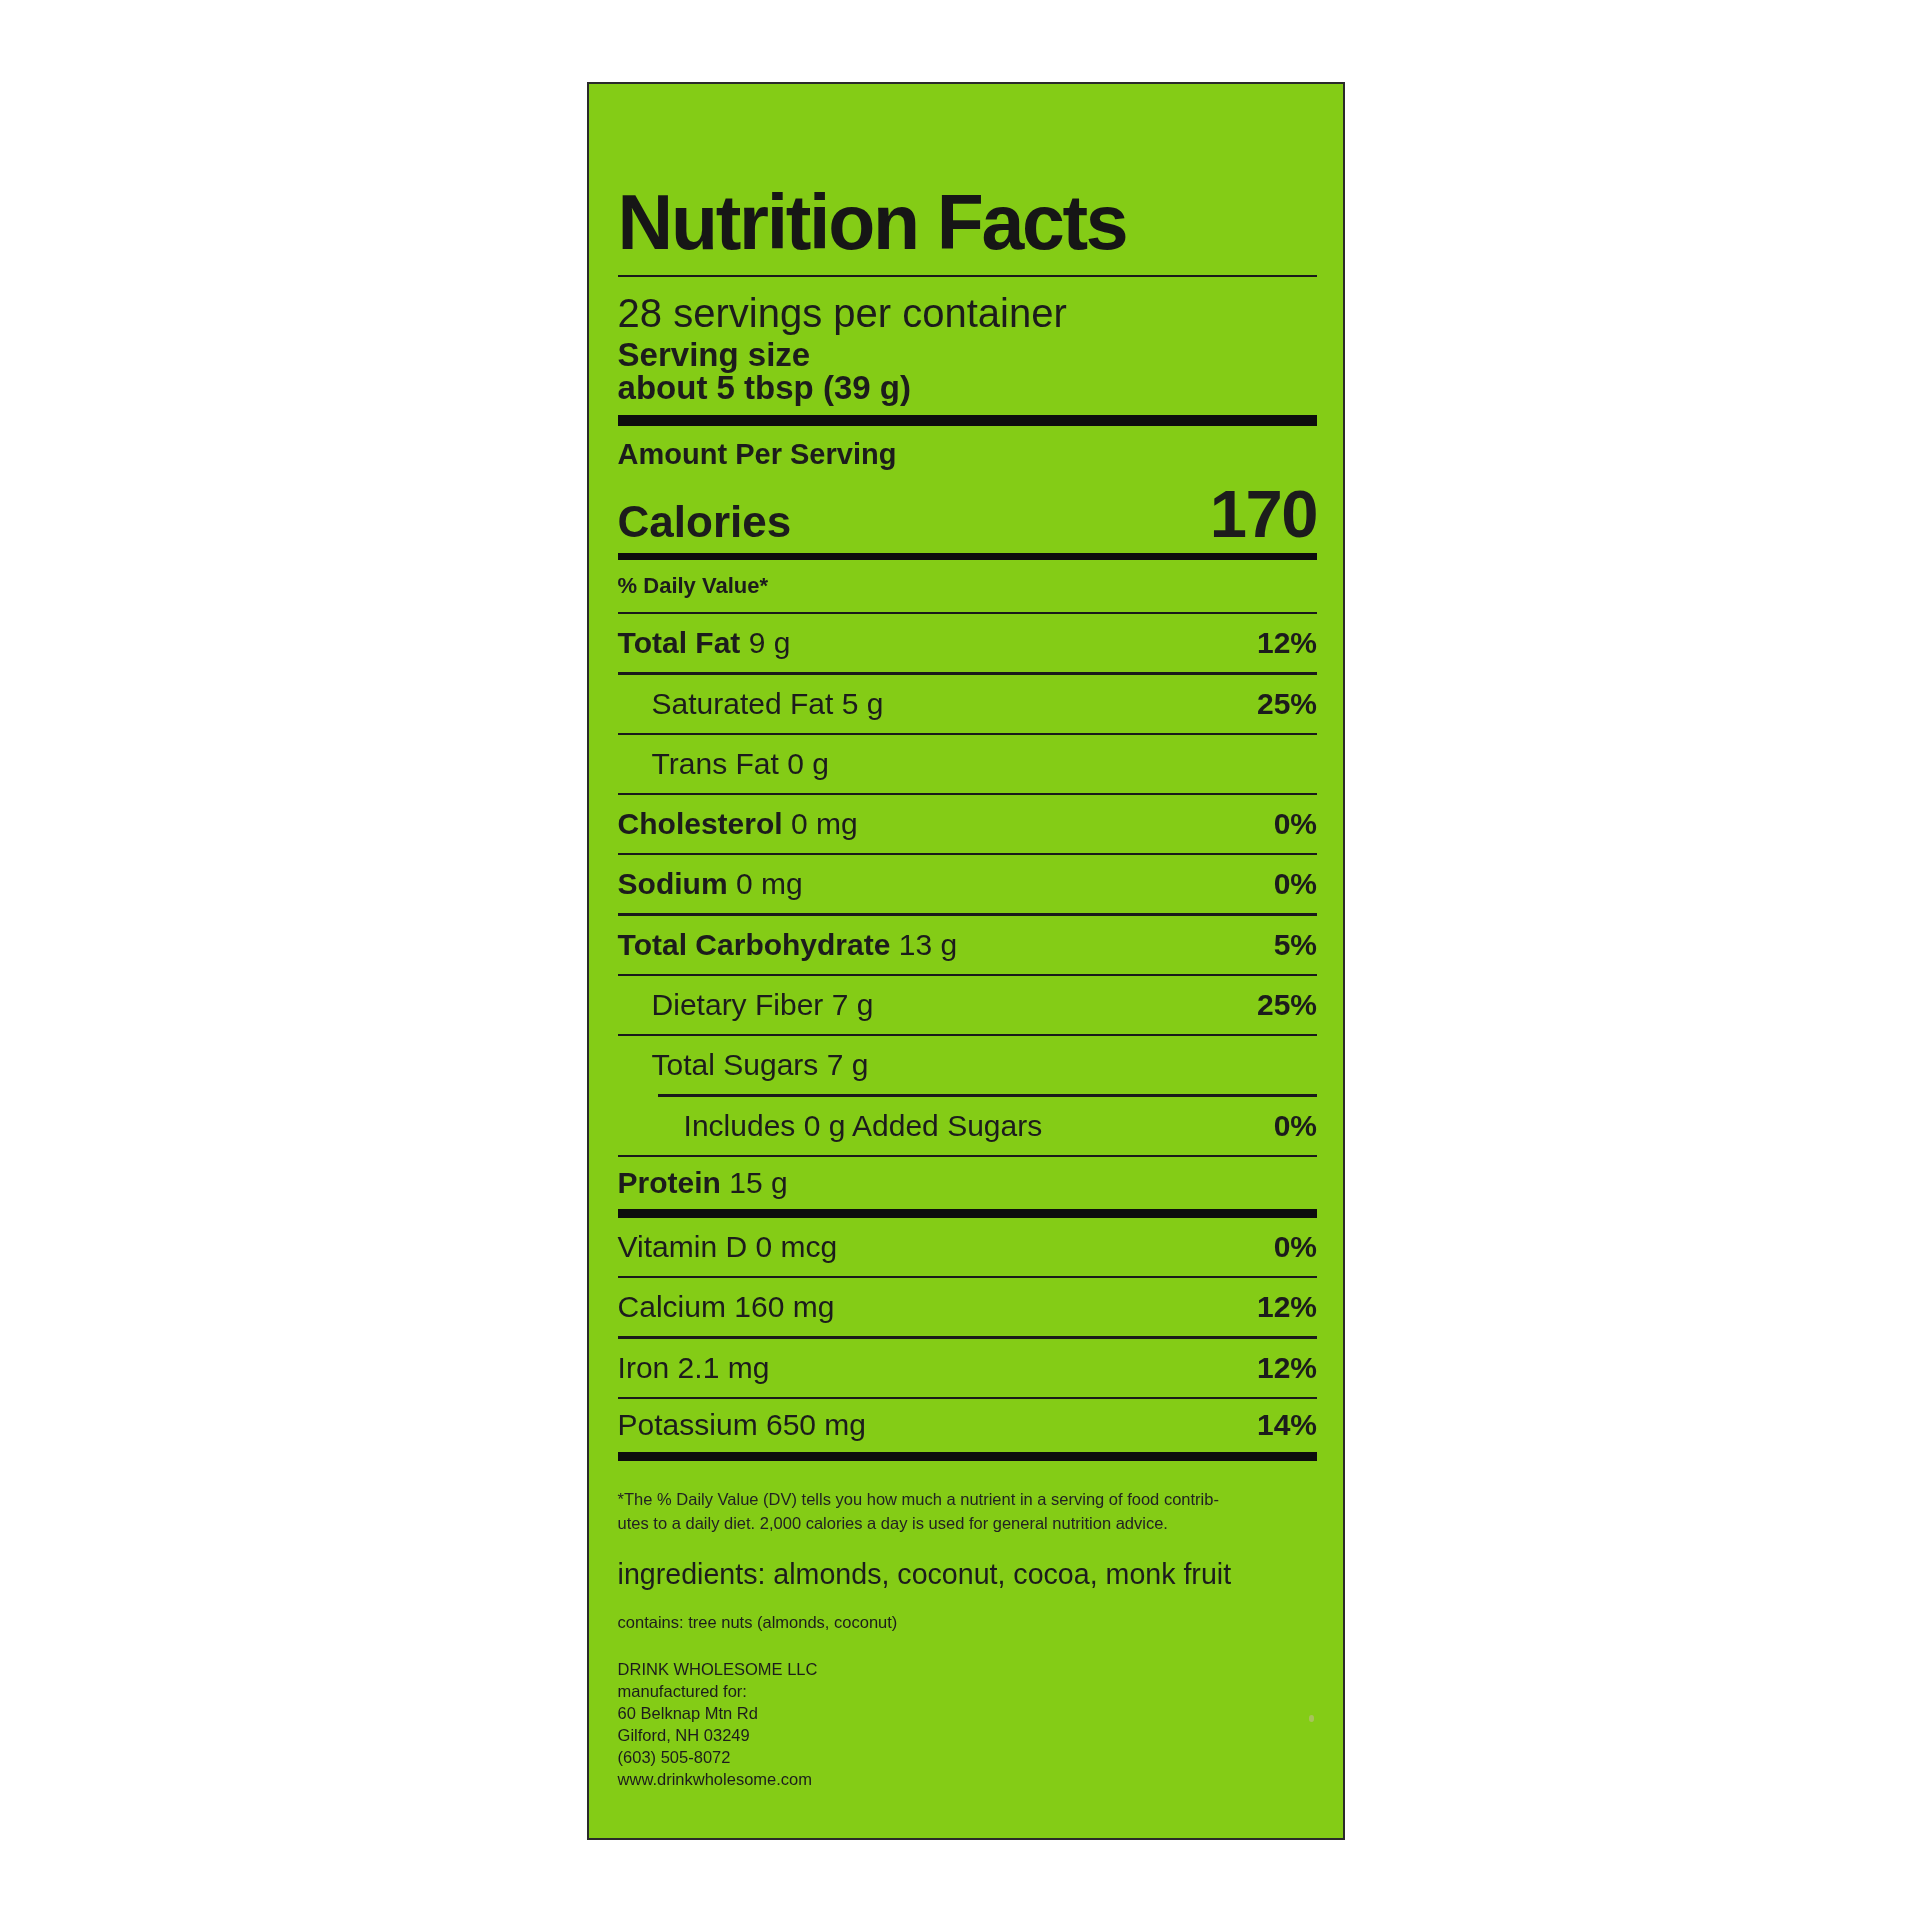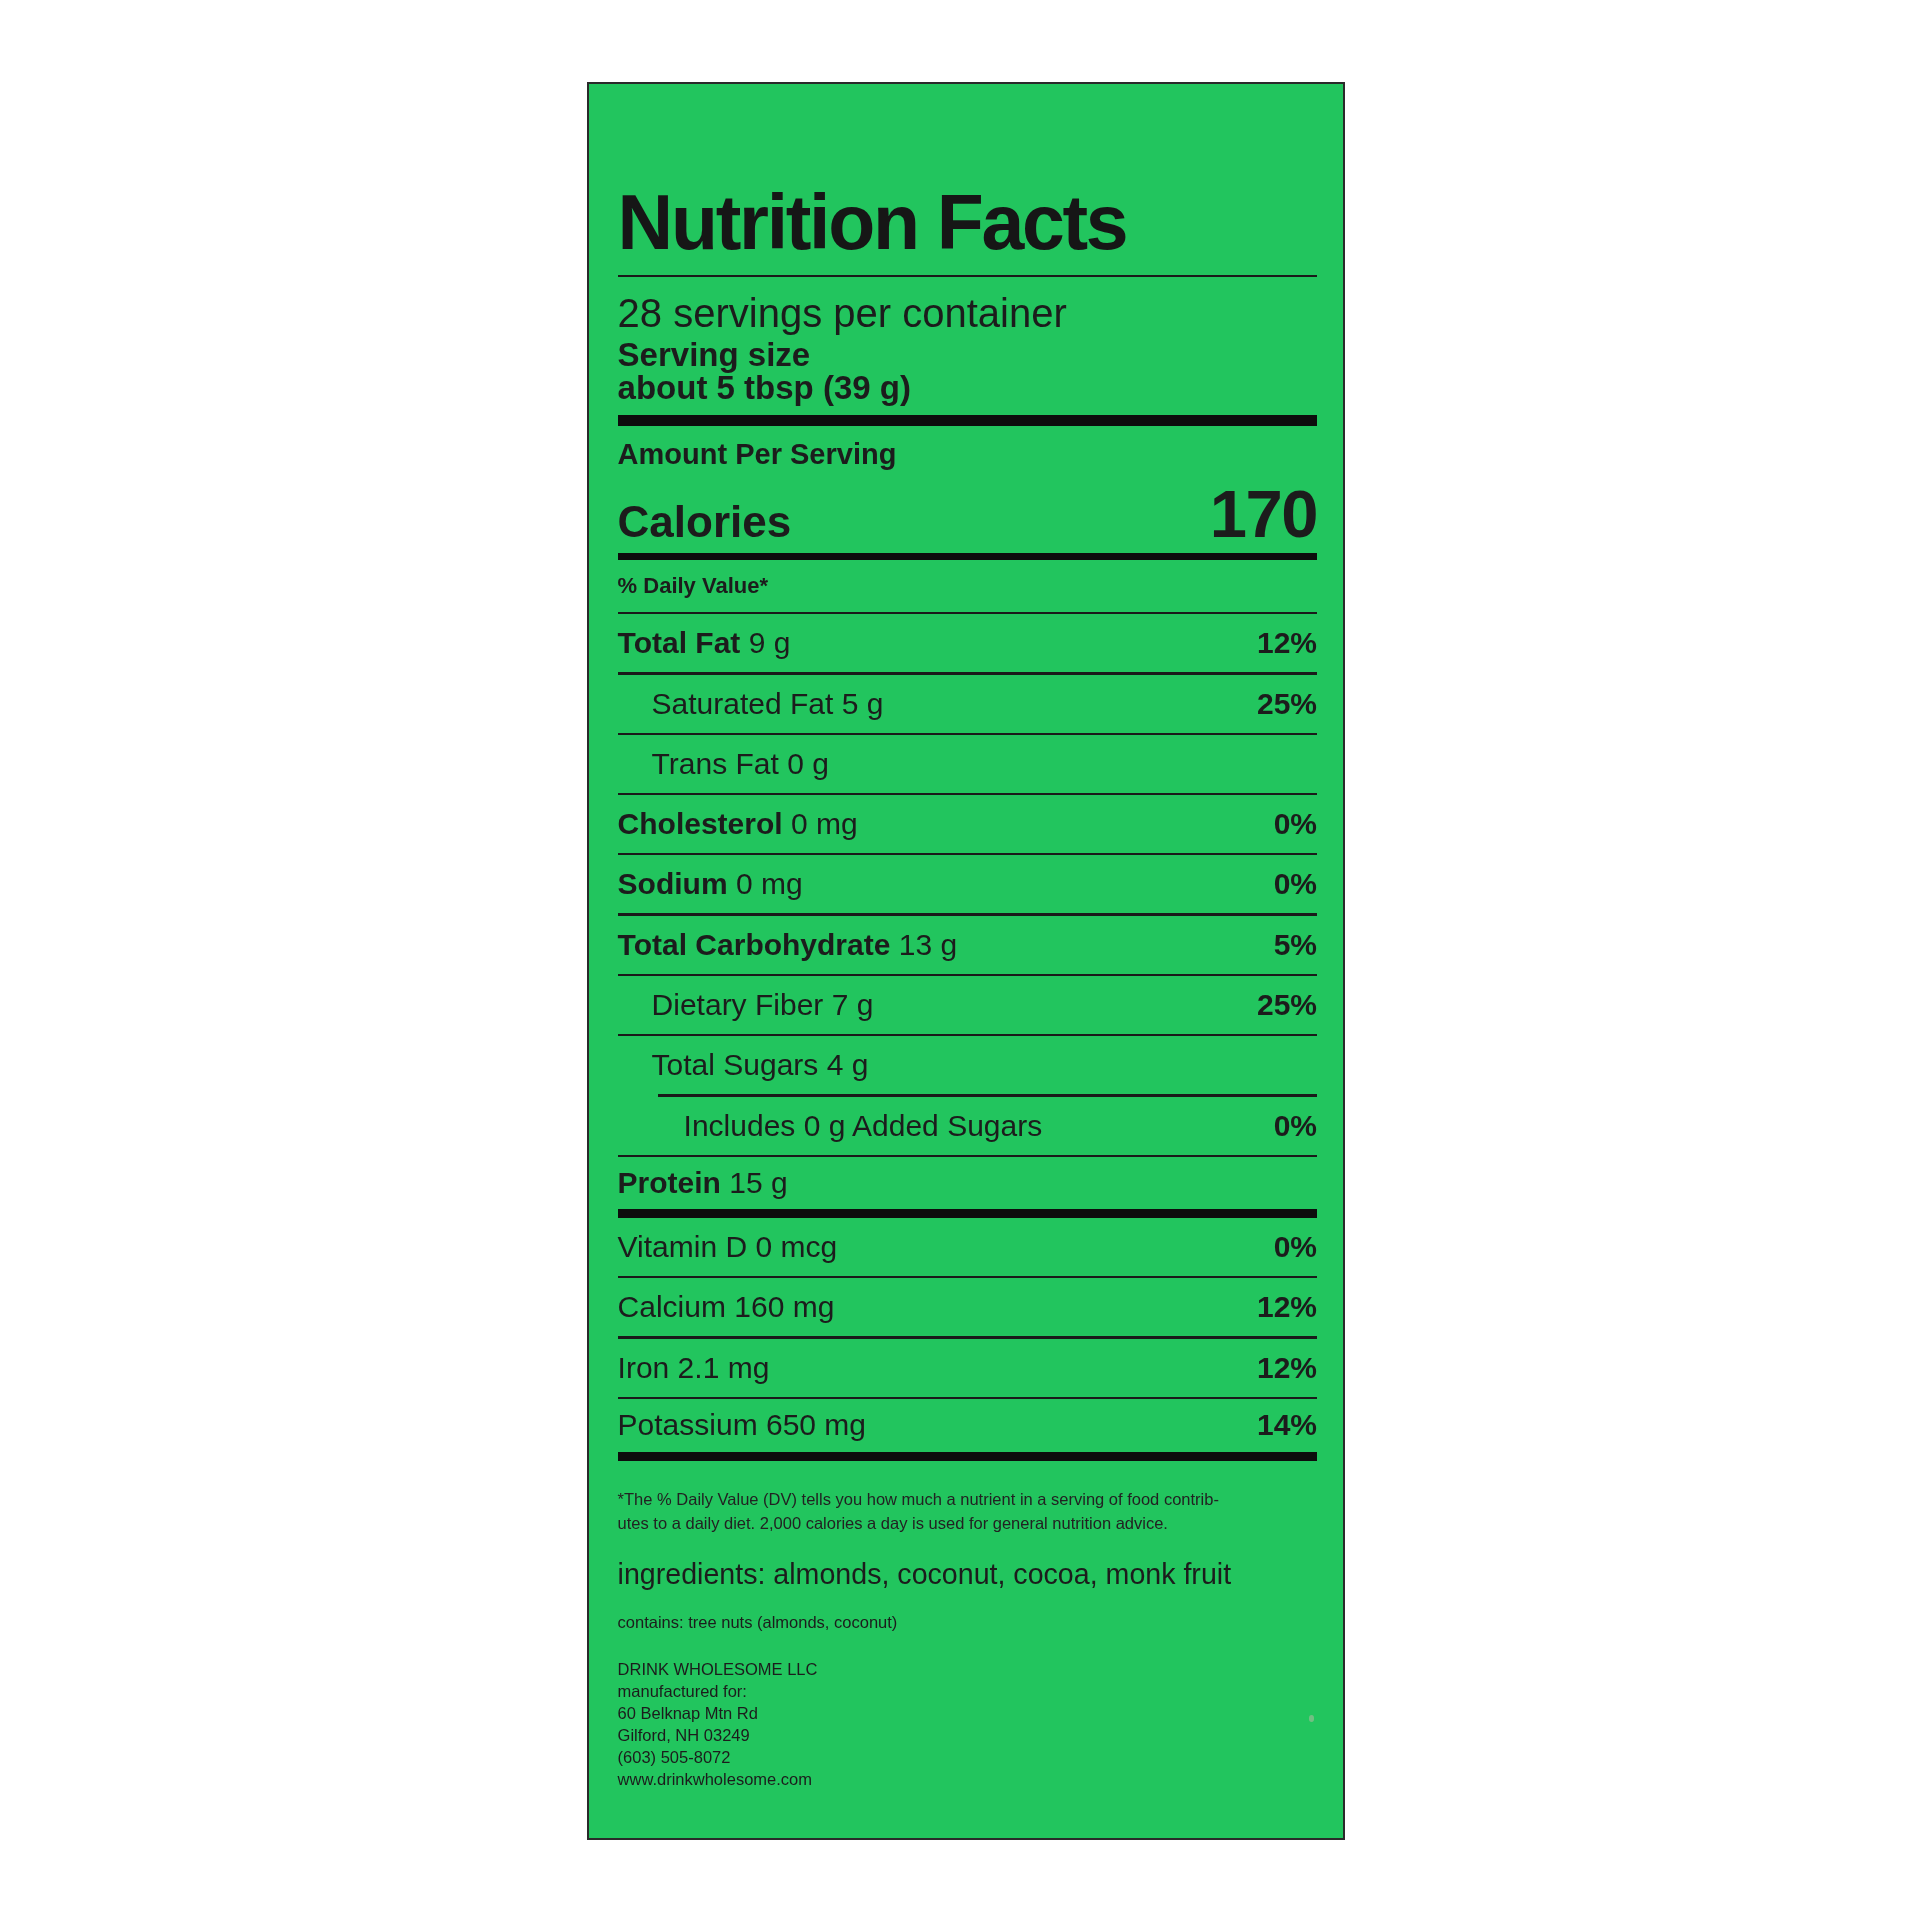--- a/index.html
+++ b/index.html
@@ -15,21 +15,21 @@
     color: #1c1c1c;
     -webkit-font-smoothing: antialiased;
   }
   .label-box {
     position: absolute;
     left: 587px;
     top: 82px;
     width: 758px;
     height: 1758px;
     border: 2.3px solid #2a2a2a;
-    background: #22c55e;
+    background: #84cc16;
     box-sizing: border-box;
   }
   .inner {
     padding: 0 26px 0 28.6px;
   }
   .title {
     margin-top: 100px;
     font-size: 77px;
     font-weight: bold;
     letter-spacing: -2.3px;
@@ -204,21 +204,21 @@
     </div>
     <div class="rule"></div>
 
     <div class="nrow">
       <span class="ind1"><span class="n-bold"></span><span class="n-rest">Dietary Fiber 7 g</span></span>
       <span class="n-pct">25%</span>
     </div>
     <div class="rule"></div>
 
     <div class="nrow">
-      <span class="ind1"><span class="n-bold"></span><span class="n-rest">Total Sugars 4 g</span></span>
+      <span class="ind1"><span class="n-bold"></span><span class="n-rest">Total Sugars 7 g</span></span>
       <span class="n-pct"></span>
     </div>
     <div class="rule indented"></div>
 
     <div class="nrow">
       <span class="ind2"><span class="n-bold"></span><span class="n-rest">Includes 0 g Added Sugars</span></span>
       <span class="n-pct">0%</span>
     </div>
     <div class="rule"></div>
 

